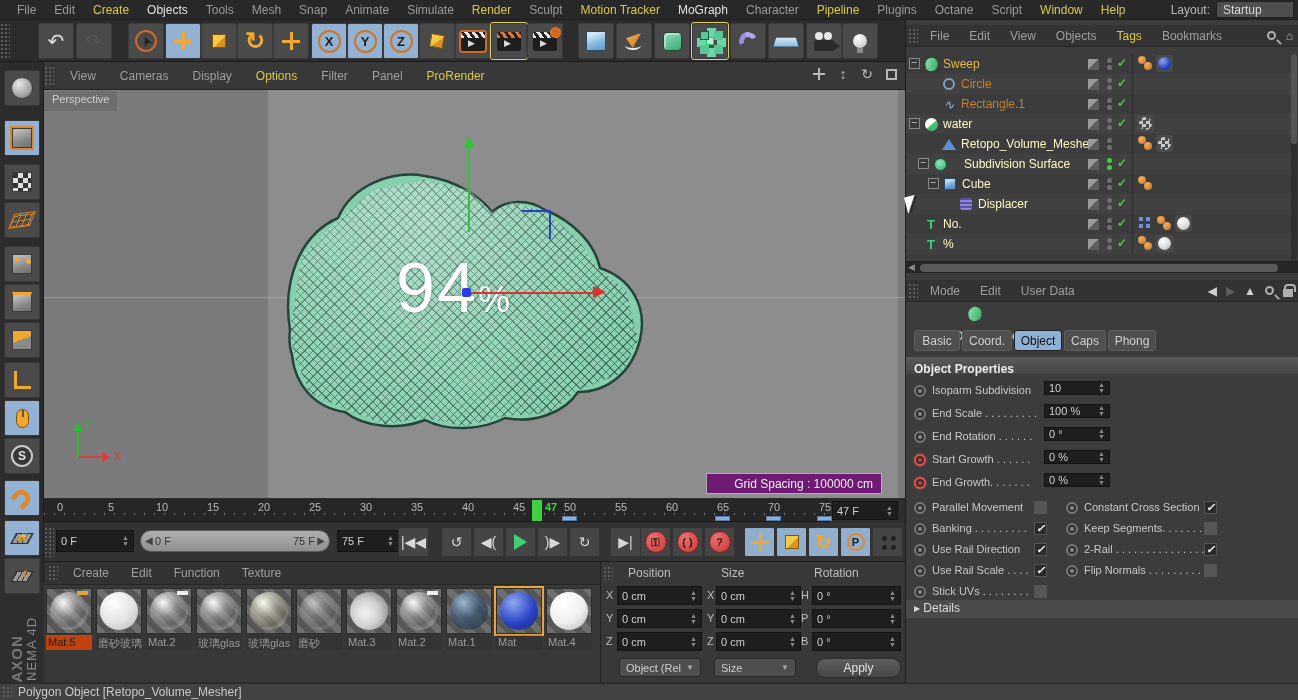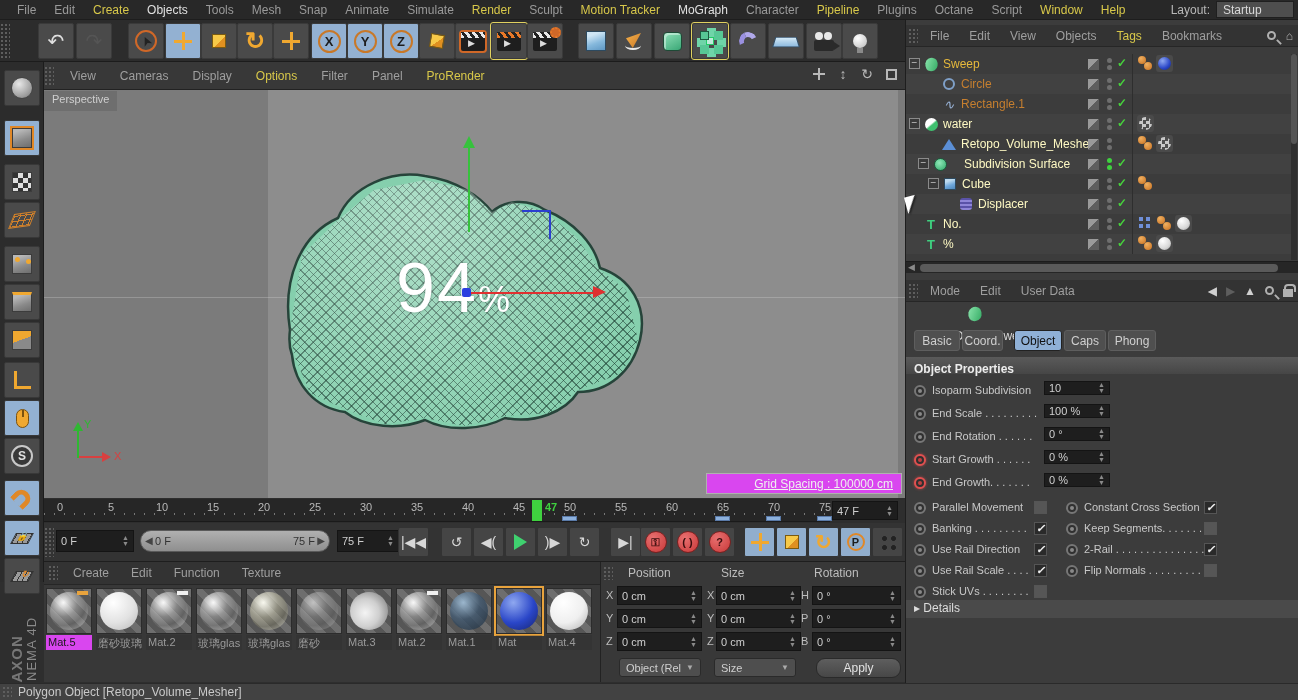--- a/index.html
+++ b/index.html
@@ -107,22 +107,22 @@
   .plus12 { position:relative; width:12px; height:12px; }
   .plus12::before,.plus12::after{ content:""; position:absolute; background:#b8b8b8; }
   .plus12::before{ left:5px; top:0; width:2px; height:12px; }
   .plus12::after{ left:0; top:5px; width:12px; height:2px; }
   .maxic { width:11px; height:11px; border:2px solid #b8b8b8; position:relative; }
 
   #viewport { left:44px; top:90px; width:861px; height:408px; background:#7b7b7b; overflow:hidden; }
   #vpinner { position:absolute; left:224px; top:0; width:630px; height:408px; background:#8d8d8d; }
   #horizon { position:absolute; left:0; top:207px; width:861px; height:1px; background:rgba(230,230,230,.25); }
   #perspective { position:absolute; left:0; top:1px; height:20px; padding:2px 8px; background:#6e6e6e; color:#cfcfcf; font-size:11px; }
-  #gridinfo { position:absolute; left:662px; top:383px; width:196px; height:21px; background:#d946ef; border:1px solid #b0b0b0;
-              color:#efefef; font-size:12px; display:flex; align-items:center; justify-content:flex-end; padding-right:8px;text-decoration:underline; }
+  #gridinfo { position:absolute; left:662px; top:383px; width:176px; height:21px; background:#701a75; border:1px solid #b0b0b0;
+              color:#efefef; font-size:12px; display:flex; align-items:center; justify-content:flex-end; padding-right:8px; }
   #cloudhatch { position:absolute; left:0; top:0; width:861px; height:408px;
       background:
         radial-gradient(circle at 44% 32%, rgba(255,255,255,.35), rgba(255,255,255,0) 45%),
         repeating-linear-gradient(45deg, rgba(18,52,40,.55) 0 1px, transparent 1px 6px),
         repeating-linear-gradient(-45deg, rgba(18,52,40,.55) 0 1px, transparent 1px 6px);
       clip-path:polygon(246px 240px,258px 165px,294px 130px,330px 100px,381px 90px,425px 100px,448px 122px,468px 112px,
         501px 122px,532px 147px,556px 180px,582px 200px,594px 250px,578px 283px,534px 300px,506px 323px,461px 326px,
         420px 336px,381px 328px,341px 334px,303px 320px,266px 303px,250px 265px); }
   #overlaytext { position:absolute; left:352px; top:158px; color:#ffffff; font-size:70px; font-weight:400;
                  text-shadow:0 0 3px rgba(40,70,60,.5); letter-spacing:2px; }
@@ -182,21 +182,21 @@
   .thumb .sph { position:absolute; left:3px; top:3px; width:38px; height:38px; border-radius:50%; }
   .sph.glass { background:radial-gradient(circle at 35% 28%, rgba(255,255,255,.95), rgba(220,220,220,.35) 38%, rgba(150,150,150,.18) 62%, rgba(240,240,240,.45) 92%); }
   .sph.frost { background:radial-gradient(circle at 35% 28%, #ffffff, #e2e2e2 55%, #b8b8b8); }
   .sph.gold  { background:radial-gradient(circle at 35% 28%, rgba(255,255,245,.95), rgba(228,224,190,.4) 40%, rgba(170,165,120,.22) 65%, rgba(240,238,220,.5) 92%); }
   .sph.mirror{ background:radial-gradient(circle at 40% 55%, #f4f4f4, #cfcfcf 45%, #9a9a9a 75%, #e8e8e8); }
   .sph.dark  { background:radial-gradient(circle at 35% 28%, rgba(160,190,215,.9), rgba(60,85,110,.75) 45%, rgba(30,45,60,.8)); }
   .sph.blue  { background:radial-gradient(circle at 35% 28%, #8fa8f0, #2a46c8 55%, #16246e); }
   .sph.white { background:radial-gradient(circle at 35% 28%, #ffffff, #efefef 55%, #b0b0b0); }
   .mat .mlbl { position:absolute; left:0; bottom:0; width:46px; height:15px; font-size:11px; color:#9a9a9a; padding:1px 2px;
                overflow:hidden; white-space:nowrap; background:rgba(40,40,40,.25); }
-  .mat.sel .mlbl { background:#d946ef; color:#1a1a1a; }
+  .mat.sel .mlbl { background:#c2410c; color:#1a1a1a; }
   .mat.framed .thumb { outline:2px solid #e8a33d; }
   .cornermark { position:absolute; right:3px; top:2px; width:11px; height:4px; }
 
   
   #coords { left:601px; top:562px; width:304px; height:120px; background:#383838; }
   #coords .hdr { position:absolute; top:4px; color:#bdbdbd; }
   .clabel { position:absolute; color:#bdbdbd; font-size:11px; }
   .cfld { height:19px; font-size:11px; }
   .combo { position:absolute; height:19px; background:#4e4e4e; border:1px solid #2a2a2a; border-radius:3px; color:#cfcfcf;
            font-size:11px; display:flex; align-items:center; padding:0 6px; }
@@ -887,21 +887,21 @@
         <span>▲</span>
         <span class="mag"></span>
         <span class="lockic"></span>
       </span>
     </div>
     <div id="amtitle">
       <span class="oi-sweep" style="width:14px;height:14px;display:inline-block;"></span>
       <span>Sweep Object [Sweep]</span>
     </div>
     <div class="tab" style="left:8px;width:46px">Basic</div>
-    <div class="tab" style="left:56px;width:41px">Coord.</div>
+    <div class="tab" style="left:56px;width:50px">Coord.</div>
     <div class="tab act" style="left:108px;width:48px">Object</div>
     <div class="tab" style="left:158px;width:42px">Caps</div>
     <div class="tab" style="left:202px;width:48px">Phong</div>
     <div id="amsection">Object Properties</div>
 
     <div class="arow" style="top:360px">
       <span class="kdot"></span>
       <span class="alabel">Isoparm Subdivision</span>
       <div class="fld afld">
           <span>10</span>

